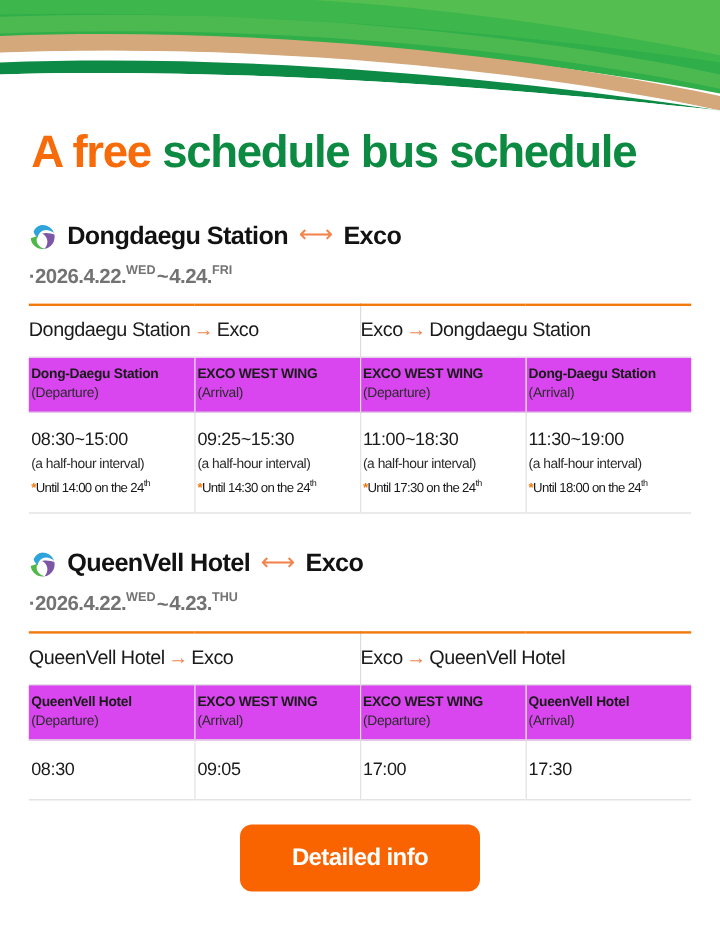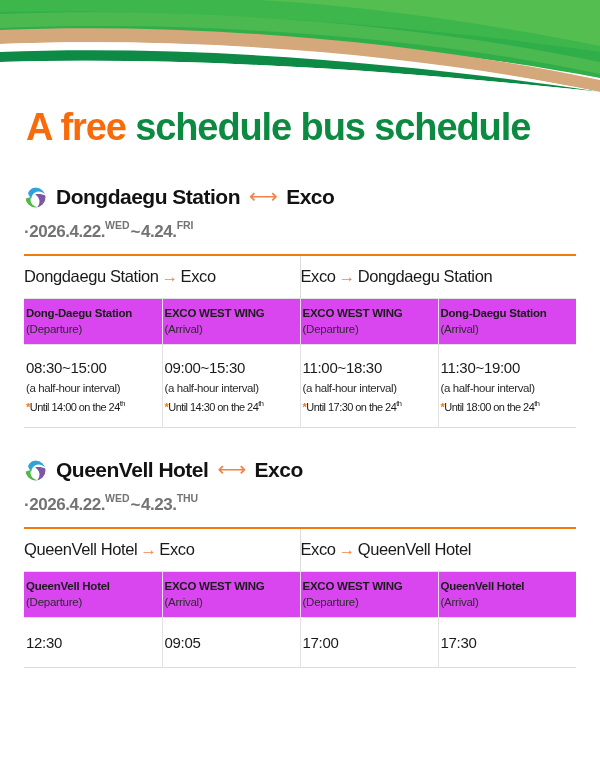--- a/index.html
+++ b/index.html
@@ -271,21 +271,21 @@
             <span class="sub-note">(Arrival)</span>
           </td>
         </tr>
         <tr class="row-data">
           <td>
             <span class="d-time">08:30~15:00</span>
             <span class="d-note">(a half-hour interval)</span>
             <span class="d-star"><span class="ast">*</span><span>Until 14:00 on the 24</span><span class="ord">th</span></span>
           </td>
           <td>
-            <span class="d-time">09:00~15:30</span>
+            <span class="d-time">09:25~15:30</span>
             <span class="d-note">(a half-hour interval)</span>
             <span class="d-star"><span class="ast">*</span><span>Until 14:30 on the 24</span><span class="ord">th</span></span>
           </td>
           <td>
             <span class="d-time">11:00~18:30</span>
             <span class="d-note">(a half-hour interval)</span>
             <span class="d-star"><span class="ast">*</span><span>Until 17:30 on the 24</span><span class="ord">th</span></span>
           </td>
           <td>
             <span class="d-time">11:30~19:00</span>
@@ -347,30 +347,33 @@
             <span class="sub-main">EXCO WEST WING</span>
             <span class="sub-note">(Departure)</span>
           </td>
           <td>
             <span class="sub-main">QueenVell Hotel</span>
             <span class="sub-note">(Arrival)</span>
           </td>
         </tr>
         <tr class="row-data single">
           <td>
-            <span class="d-time">12:30</span>
+            <span class="d-time">08:30</span>
           </td>
           <td>
             <span class="d-time">09:05</span>
           </td>
           <td>
             <span class="d-time">17:00</span>
           </td>
           <td>
             <span class="d-time">17:30</span>
           </td>
         </tr>
       </tbody>
     </table>
   </div>
 
+  <div class="cta-wrap">
+    <button class="cta-btn">Detailed info</button>
+  </div>
 
 </div>
 
 </body></html>

